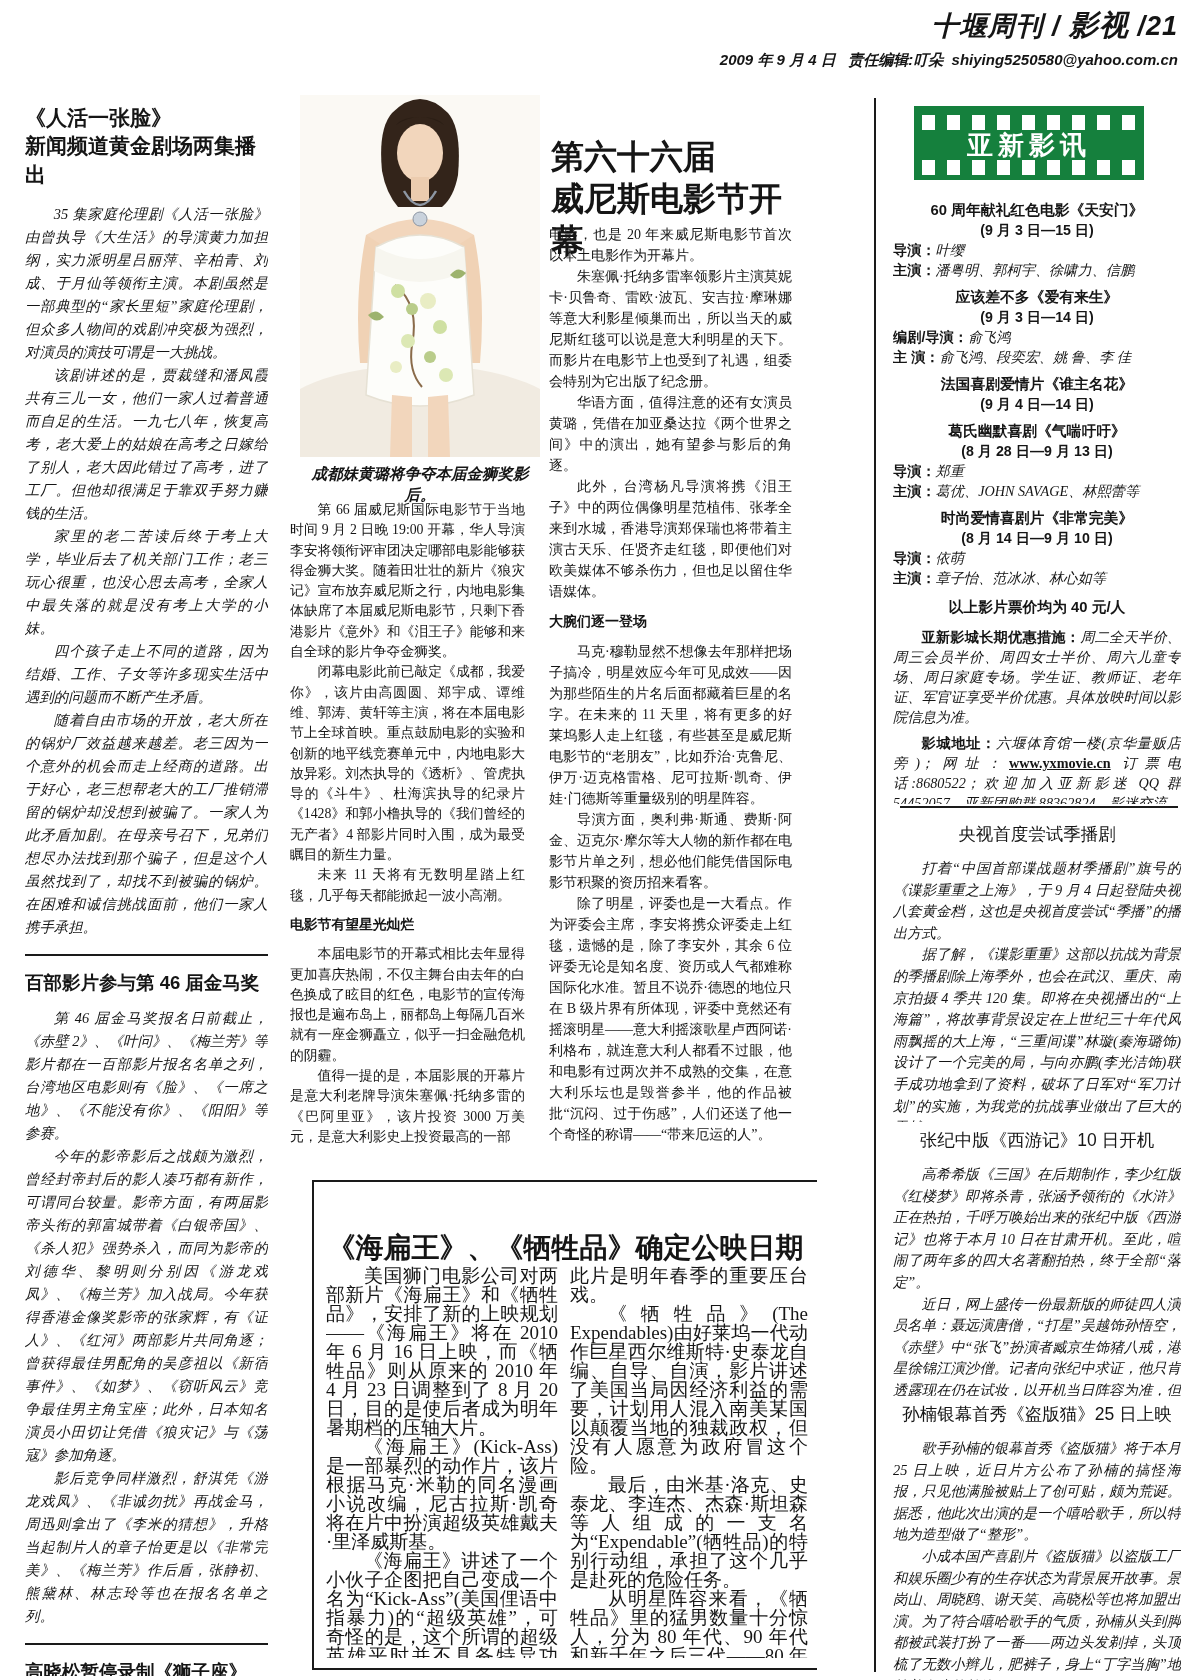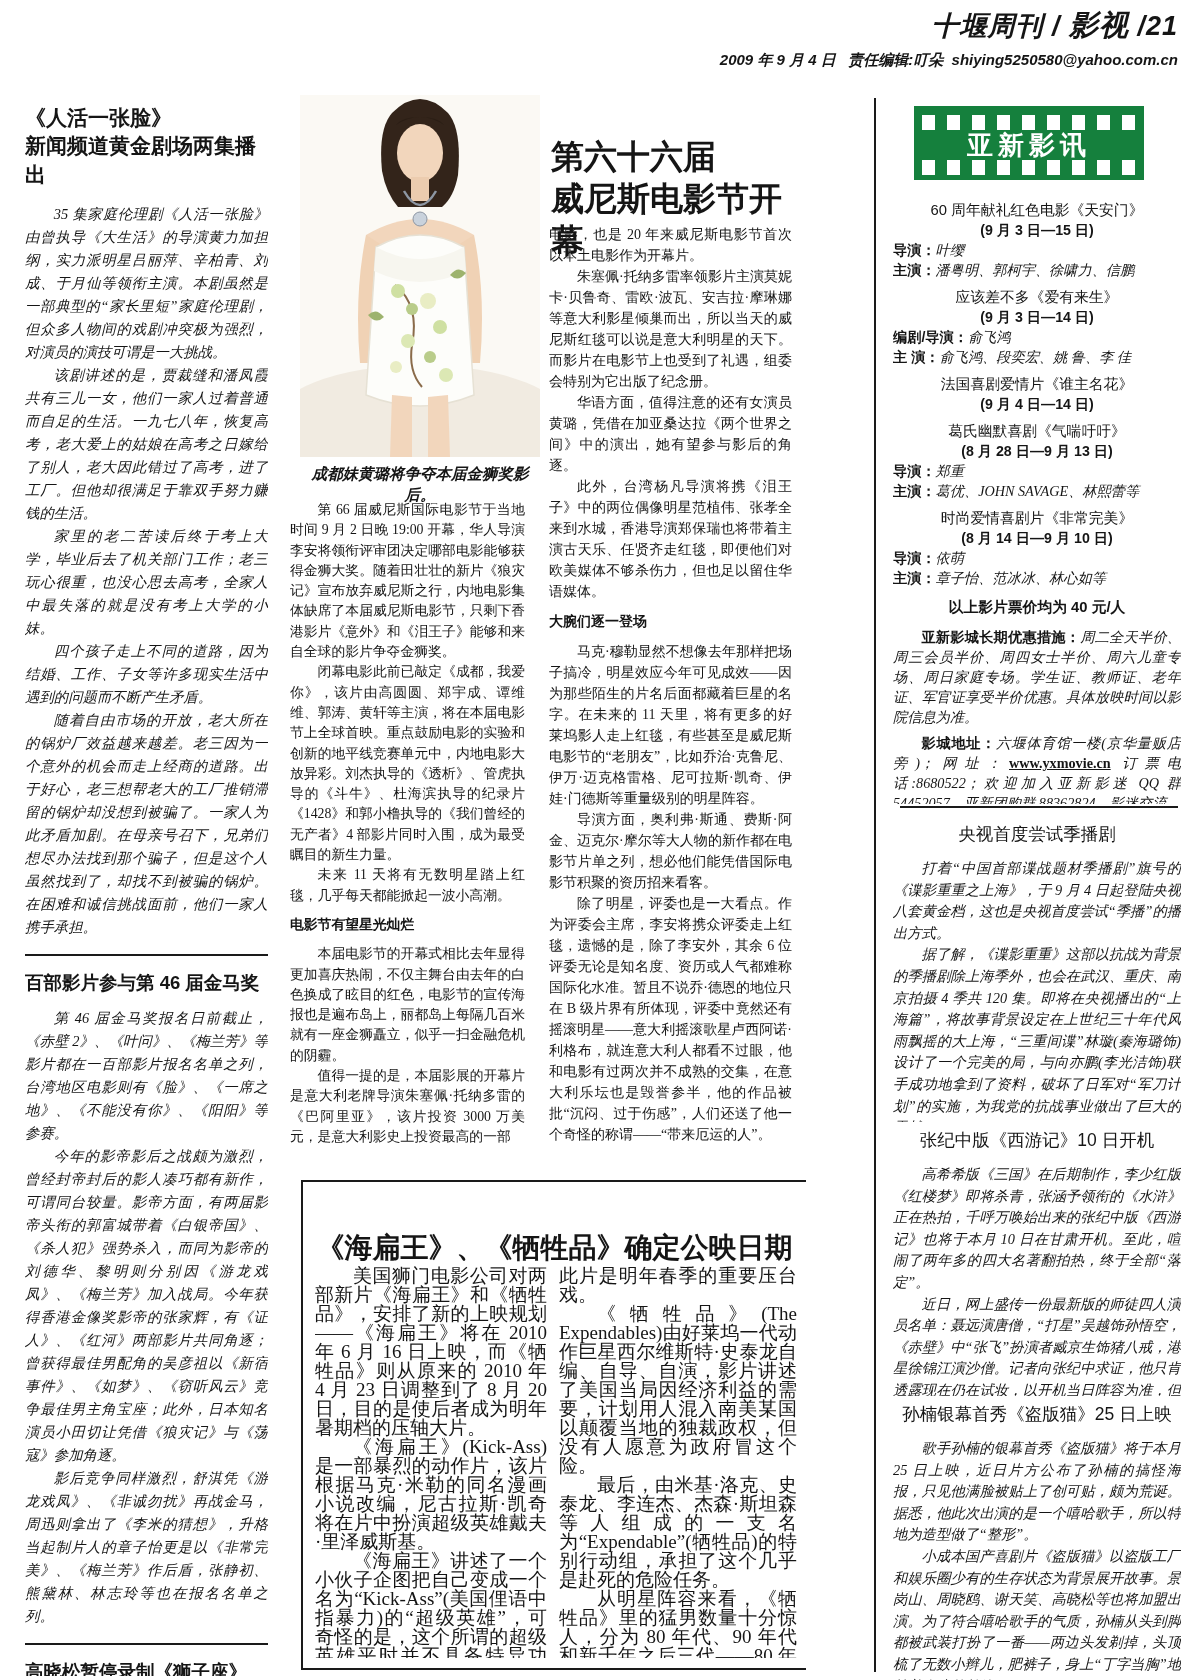--- a/index.html
+++ b/index.html
@@ -21,37 +21,37 @@
   .photo{position:absolute;left:300px;top:95px;width:240px;height:362px;background:linear-gradient(180deg,#fcfbf8 0%,#f6f1e9 70%,#efe8dd 100%);overflow:hidden;}
   .photo-caption{position:absolute;left:300px;top:464px;width:240px;font-weight:bold;font-style:italic;font-size:15.5px;text-align:center;}
   .headline{position:absolute;left:551px;top:136px;width:250px;font-family:"Liberation Sans","DejaVu Sans",sans-serif;font-weight:bold;font-size:33px;line-height:42px;}
   
   .vcol1{position:absolute;left:290px;top:500px;width:235px;height:672px;overflow:hidden;}
   .vcol2{position:absolute;left:549px;top:224px;width:243px;height:948px;overflow:hidden;}
   .vcol1 p{font-size:13.8px;line-height:20.3px;text-align:justify;text-indent:2em;margin:0;}
   .vcol2 p{font-size:14px;line-height:21px;text-align:justify;text-indent:2em;margin:0;}
   .inline-subhead{font-family:"Liberation Sans","DejaVu Sans",sans-serif;font-weight:bold;font-size:16.5px;text-align:center;text-indent:0 !important;margin:9px 0 !important;}
   
-  .kbox{position:absolute;left:301px;top:1180px;width:505px;height:490px;border-top:2px solid #1a1a1a;border-left:2px solid #1a1a1a;border-bottom:2px solid #1a1a1a;box-sizing:border-box;}
+  .kbox{position:absolute;left:312px;top:1180px;width:505px;height:490px;border-top:2px solid #1a1a1a;border-left:2px solid #1a1a1a;border-bottom:2px solid #1a1a1a;box-sizing:border-box;}
   .k-headline{position:absolute;left:0;top:24px;width:100%;text-align:center;font-family:"Liberation Sans","DejaVu Sans",sans-serif;font-weight:bold;font-size:28px;}
   .k-col{position:absolute;top:84px;height:392px;overflow:hidden;}
   .k-col p{font-size:19px;line-height:19px;text-align:justify;text-indent:2em;margin:0;}
   .k-col1{left:12px;width:232px;}
   .k-col2{left:256px;width:238px;}
   
   .vrule{position:absolute;left:874px;top:98px;width:0;height:1574px;border-left:2px solid #1a1a1a;}
   .rdivider{position:absolute;left:900px;top:806px;width:278px;border-top:2px solid #1a1a1a;}
   
   .redbox{position:absolute;left:914px;top:106px;width:230px;height:74px;background:#15803d;display:flex;flex-direction:column;justify-content:flex-end;}
   .sprockets{height:15px;margin:5px 8px 0 8px;background:repeating-linear-gradient(90deg,#fff 0 13px,rgba(255,255,255,0) 13px 25px);}
   .sprockets.bottom{margin:0 8px 5px 8px;}
   .redbox-title{color:#fff;text-align:center;font-family:"Liberation Sans","DejaVu Sans",sans-serif;font-weight:bold;font-size:26px;letter-spacing:5px;line-height:30px;}
   .listings{position:absolute;left:893px;top:194px;width:288px;height:610px;overflow:hidden;}
   .listing{margin-bottom:7px;}
-  .l-title{text-align:center;font-family:"Liberation Sans","DejaVu Sans",sans-serif;font-weight:normal;font-size:14.8px;line-height:20px;margin-top:6px;}
+  .l-title{text-align:center;font-family:"Liberation Sans","DejaVu Sans",sans-serif;font-weight:bold;font-size:14.8px;line-height:20px;margin-top:6px;}
   .l-dates{text-align:center;font-family:"Liberation Sans","DejaVu Sans",sans-serif;font-weight:bold;font-size:14.2px;line-height:20px;}
   .l-credit{font-size:14.2px;line-height:20px;}
   .l-credit .lab{font-family:"Liberation Sans","DejaVu Sans",sans-serif;font-weight:bold;}
   .price-note{text-align:center;font-family:Liberation Sans, sans-serif;font-weight:bold;font-size:14.8px;margin:10px 0;}
   .notice{font-size:14.2px;line-height:20px;text-align:justify;text-indent:2em;margin:0 0 6px 0;}
   .notice .lab{font-family:"Liberation Sans","DejaVu Sans",sans-serif;font-weight:bold;font-style:normal;}
   .notice .url{font-weight:bold;text-decoration:underline;font-style:normal;}
   .r-art{position:absolute;left:893px;width:288px;overflow:hidden;}
   .r-art h3{text-align:center;font-family:"Liberation Sans","DejaVu Sans",sans-serif;font-weight:normal;font-size:17.5px;margin:0 0 12px 0;}
   .r-art p{font-size:14.3px;line-height:21.6px;text-align:justify;text-indent:2em;margin:0;}

